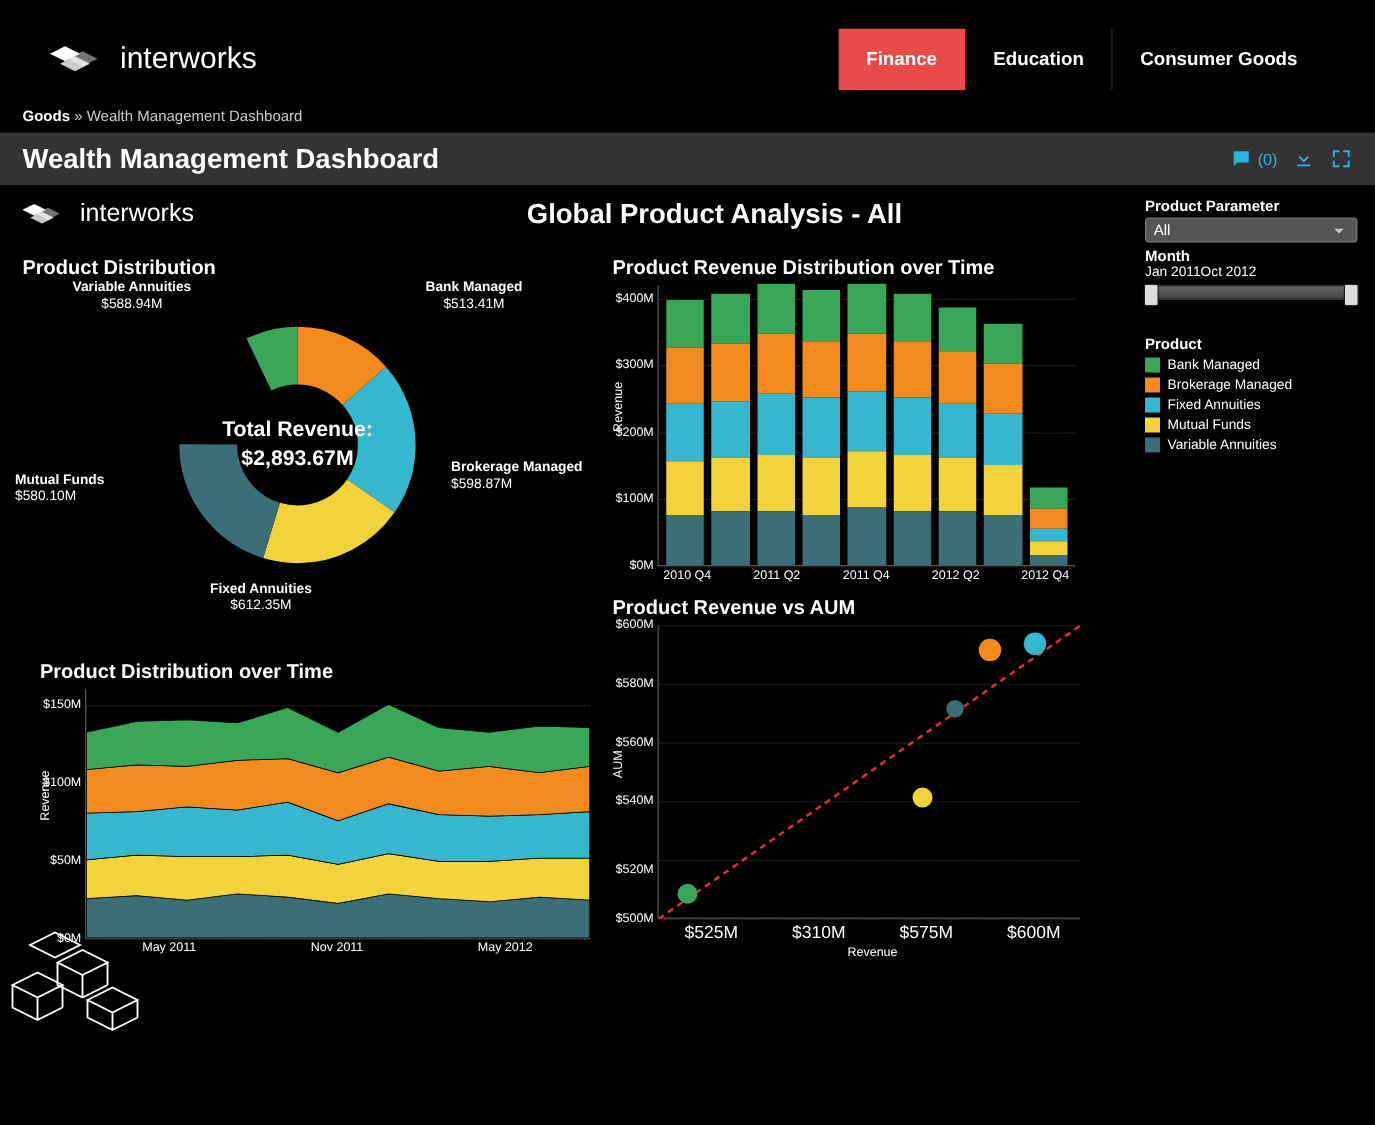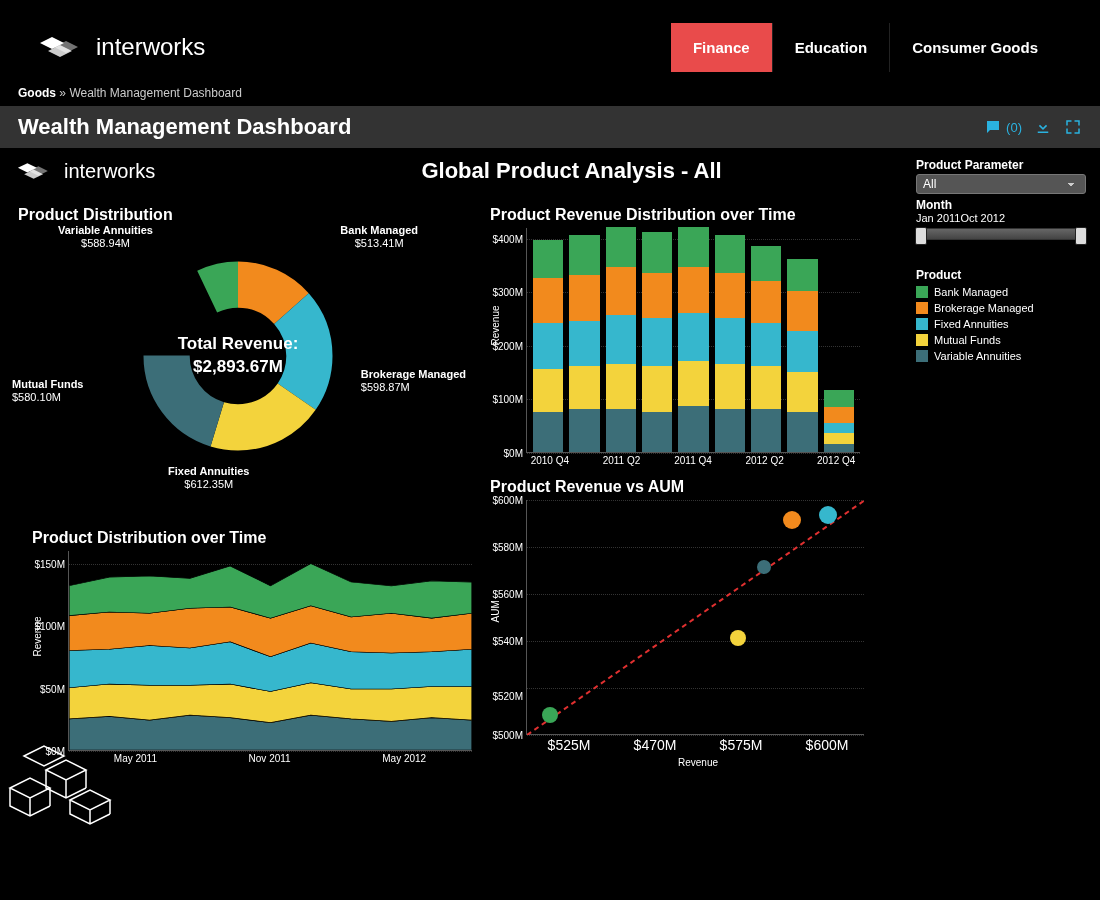--- a/index.html
+++ b/index.html
@@ -423,21 +423,21 @@
           <line x1="0" y1="235" x2="338" y2="0" stroke="#e03030" stroke-width="2" stroke-dasharray="5 4"></line>
         </svg>
         <div class="pt" title="Bank Managed" style="left: 22.5333px; bottom: 18.8px; width: 16px; height: 16px; background: rgb(58, 166, 87);"></div>
         <div class="pt" title="Mutual Funds" style="left: 211.25px; bottom: 96.35px; width: 16px; height: 16px; background: rgb(243, 211, 60);"></div>
         <div class="pt" title="Variable Annuities" style="left: 236.6px; bottom: 166.85px; width: 14px; height: 14px; background: rgb(60, 110, 120);"></div>
         <div class="pt" title="Brokerage Managed" style="left: 264.767px; bottom: 213.85px; width: 18px; height: 18px; background: rgb(242, 138, 29);"></div>
         <div class="pt" title="Fixed Annuities" style="left: 301.383px; bottom: 218.55px; width: 18px; height: 18px; background: rgb(54, 183, 205);"></div>
       </div>
     <div class="scatter-x" id="scatter-x">
         <span>$525M</span>
-        <span>$470M</span>
+        <span>$310M</span>
         <span>$575M</span>
         <span>$600M</span>
       </div>
     <div class="ax-title" style="margin-left:36px;">Revenue</div>
   </div>
 
   <svg class="cubes" width="150" height="110" viewBox="0 0 150 110">
     <g fill="none" stroke="#fff" stroke-width="1.5">
       <path d="M10 70 l20 -10 20 10 -20 10z M30 80 v18 M50 70 v18 M10 70 v18 l20 10 20 -10"></path>
       <path d="M46 52 l20 -10 20 10 -20 10z M66 62 v18 M86 52 v18 M46 52 v18 l20 10 20 -10"></path>

